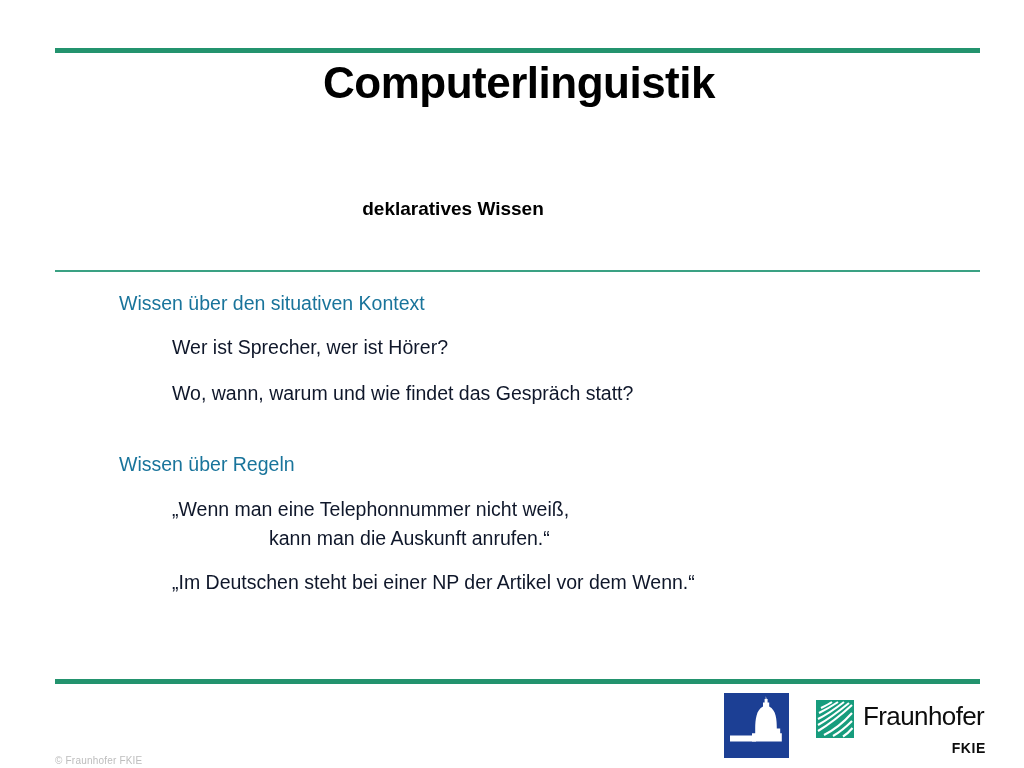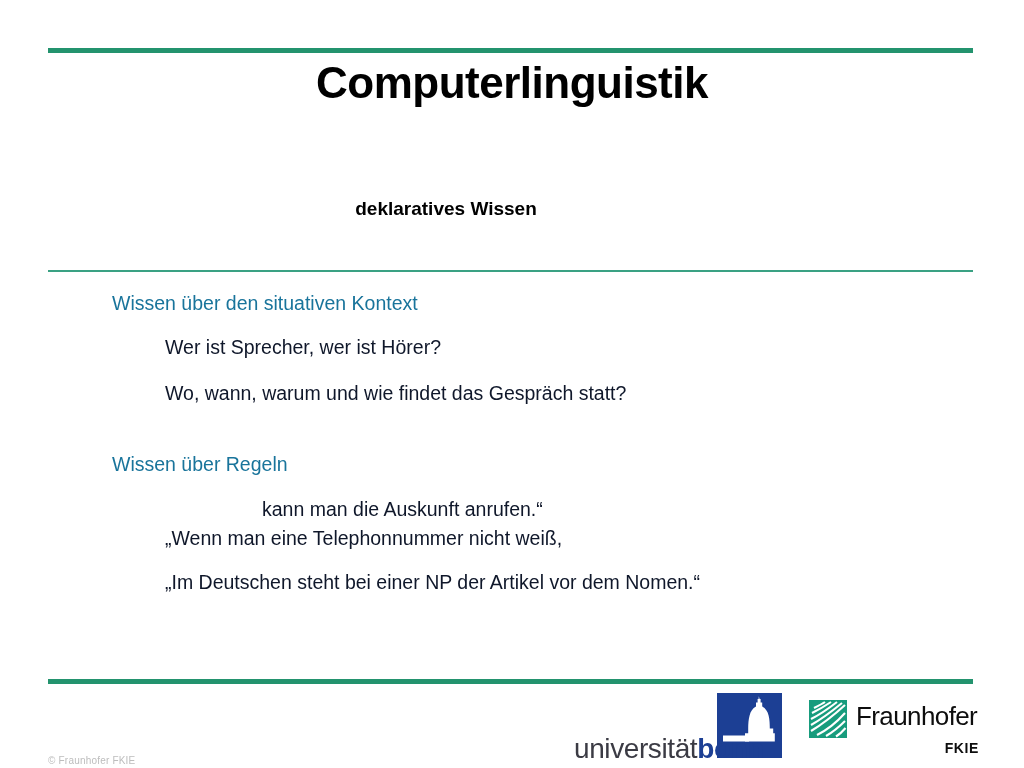--- a/index.html
+++ b/index.html
@@ -13,20 +13,21 @@
     position: relative;
     overflow: hidden;
     font-family: "Liberation Sans", sans-serif;
     color: #000000;
   }
 
   .slide {
     position: absolute;
     inset: 0;
     background: #ffffff;
+    margin-left: 7px;
   }
 
   
   .rule-top {
     position: absolute;
     left: 48px;
     top: 48px;
     width: 925px;
     height: 5px;
     background: #23936e;
@@ -213,24 +214,24 @@
       <div class="bullet-line">Wer ist Sprecher, wer ist Hörer?</div>
       <div class="sp-2"></div>
       <div class="bullet-line">Wo, wann, warum und wie findet das Gespräch statt?</div>
     </div>
 
     <div class="sp-gap"></div>
 
     <div class="section">
       <div class="section-heading">Wissen über Regeln</div>
       <div class="sp-3"></div>
+      <div class="bullet-line">„Wenn man eine Telephonnummer nicht weiß,</div>
       <div class="bullet-line cont">kann man die Auskunft anrufen.“</div>
-      <div class="bullet-line">„Wenn man eine Telephonnummer nicht weiß,</div>
       <div class="sp-4"></div>
-      <div class="bullet-line">„Im Deutschen steht bei einer NP der Artikel vor dem Nomen.“</div>
+      <div class="bullet-line">„Im Deutschen steht bei einer NP der Artikel vor dem Wenn.“</div>
     </div>
 
   </div>
 
   <div class="rule-bottom"></div>
 
   <div class="copyright">© Fraunhofer FKIE</div>
 
   <div class="unibonn">
     <div class="crest">
@@ -239,21 +240,20 @@
                  C48.6 15.4 50.6 18.6 51.6 22.4
                  C52.6 26.4 52.8 31.0 52.8 35.4
                  L56.2 35.4 L56.2 40.2 L57.8 40.2 L57.8 48.4
                  L28.0 48.4 L28.0 40.2 L31.2 40.2 L31.2 35.4
                  C31.2 31.0 31.5 26.4 32.6 22.4
                  C33.6 18.6 35.6 15.4 39.0 13.6
                  L39.0 9.6 L40.6 9.6 L40.6 6.0 L41.6 6.0 Z"></path>
         <rect fill="#ffffff" x="6" y="42.5" width="26" height="6"></rect>
       </svg>
     </div>
-    <div class="wordmark"><span class="uni">universität</span><span class="bonn">bonn</span></div>
   </div>
 
   <div class="fraunhofer">
     <div class="mark">
       <svg width="38" height="38" viewBox="0 0 38 38" aria-hidden="true">
         <g fill="none" stroke="#ffffff" stroke-width="2.1" stroke-linecap="butt">
           <path d="M2 31 C12 25 24 16 36 5"></path>
           <path d="M2 25 C11 20 22 12 33 3"></path>
           <path d="M2 19 C10 15 19 9 28 2"></path>
           <path d="M3 13 C9 10 16 6 22 2"></path>

